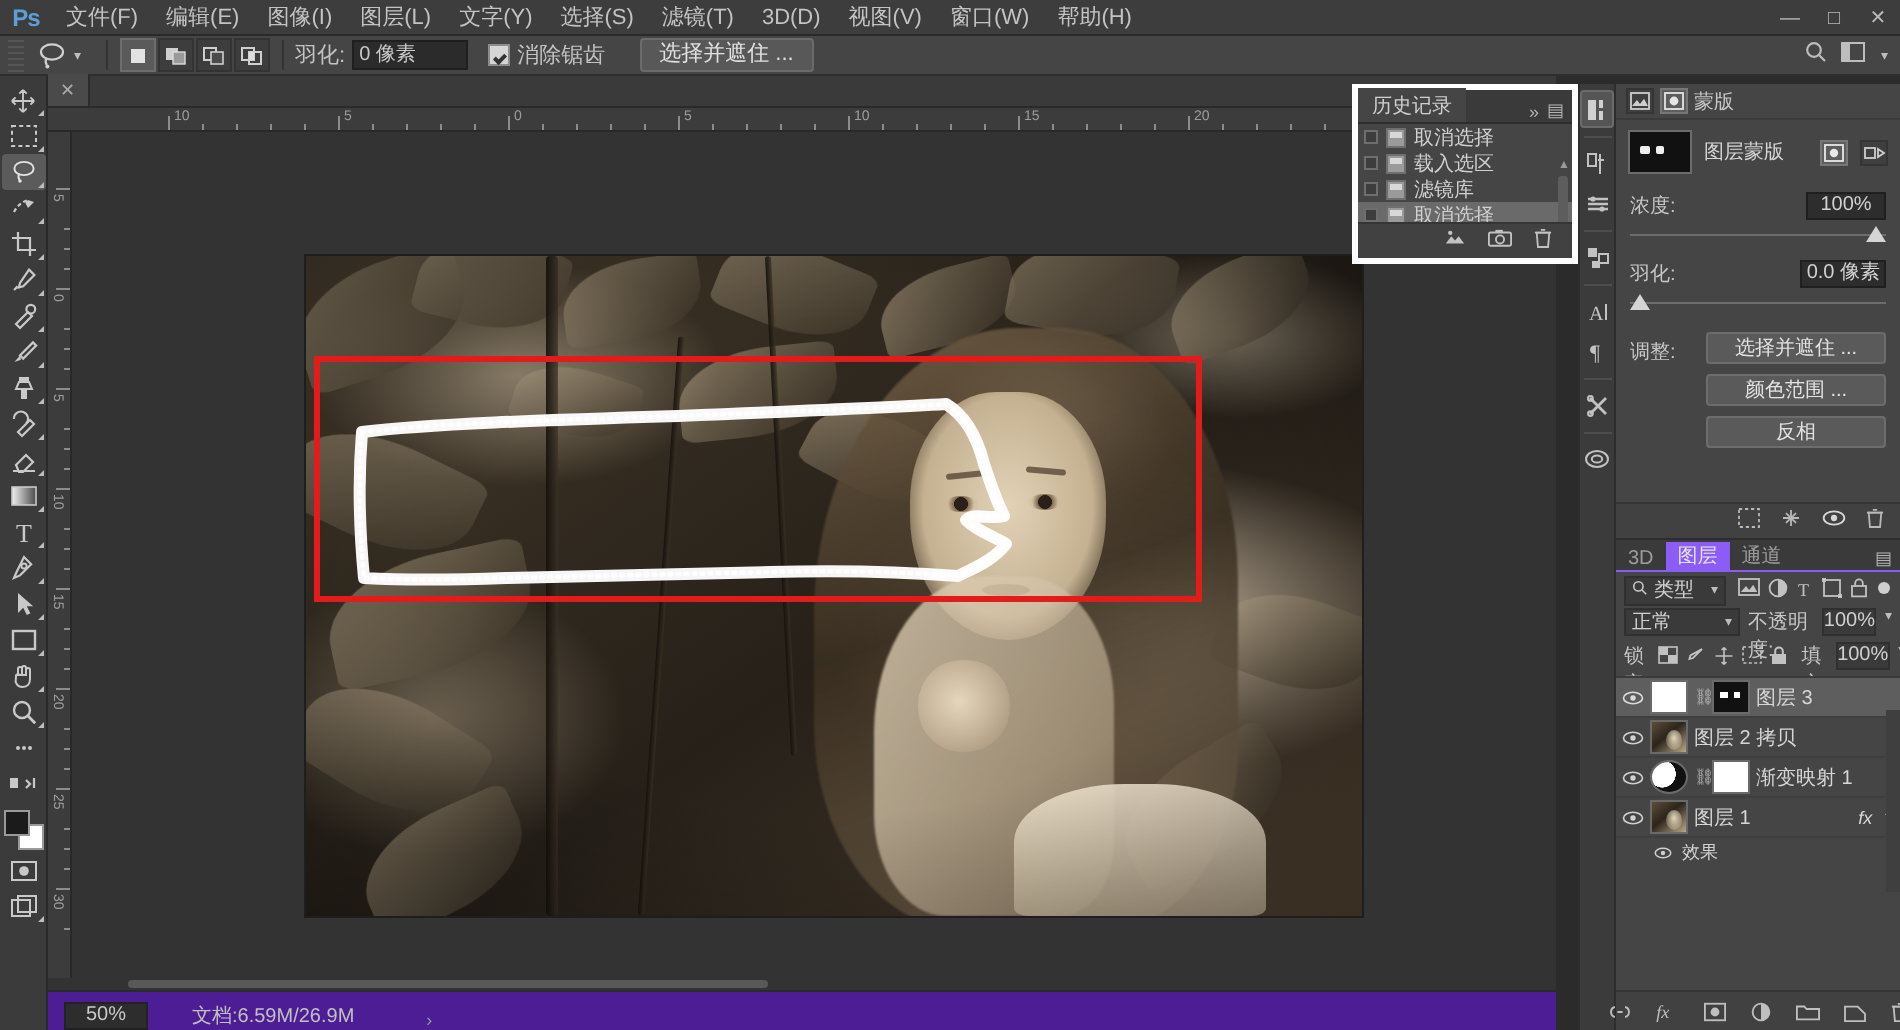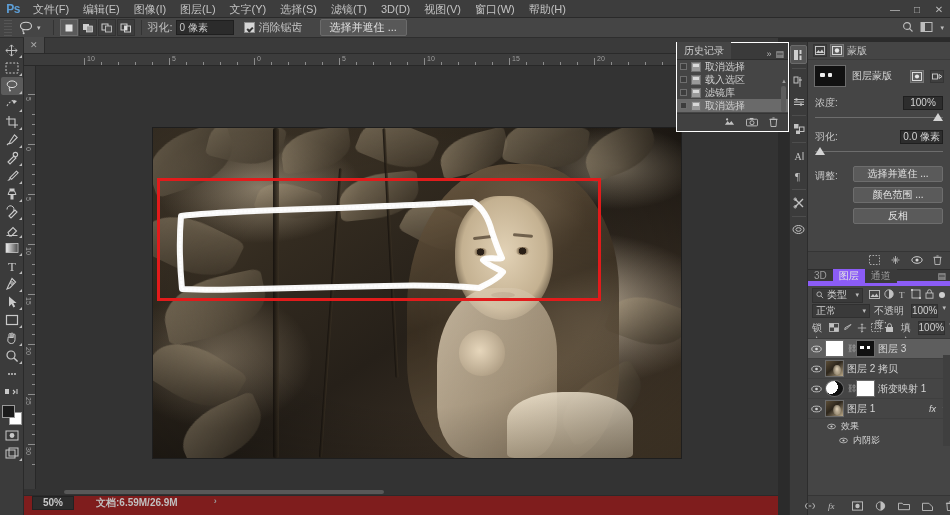--- a/index.html
+++ b/index.html
@@ -203,39 +203,39 @@
   .redrect{
     position:absolute; border:3px solid #e21b1b;
   }
   .brushsel{
     position:absolute; pointer-events:none;
   }
 
   
   .statusbar{
     position:absolute; left:24px; top:495px; width:754px; height:20px;
-    background:#7f1d1d; border-top:1px solid #2a2a2a;
-    display:flex; align-items:flex-start; gap:0;font-weight:bold;
+    background:#4c1d95; border-top:1px solid #2a2a2a;
+    display:flex; align-items:flex-end; gap:0;
   }
   .zoomfield{
     width:42px; height:14px; background:#2d2d2d; border:1px solid #222;
     color:#c9c9c9; font-size:10px; text-align:center; line-height:12px; margin-left:8px;
   }
   .statustxt{ font-size:10px; color:#c0c0c0; margin-left:22px; }
   .statuscaret{ font-size:9px; color:#9a9a9a; margin-left:36px; }
   .hscroll{
     position:absolute; left:24px; top:489px; width:754px; height:6px; background:#333;
   }
   .hscroll i{ position:absolute; left:40px; top:1px; width:320px; height:4px;
     background:#585858; border-radius:2px; display:block; }
 
   
   .history{
     position:absolute; left:676px; top:42px; width:113px; height:90px;
-    background:#454545; border:1px solid #ffffff;
+    background:#454545; border:3px solid #ffffff;
   }
   .pnl-tabs{
     height:17px; background:#3a3a3a; display:flex; align-items:flex-end;
     border-bottom:1px solid #2d2d2d;
   }
   .pnl-tab{
     height:17px; padding:0 7px; display:flex; align-items:center;
     font-size:10px; color:#cfcfcf; background:#454545;
   }
   .pnl-tools{ margin-left:auto; display:flex; align-items:center; gap:4px; padding-right:4px;}
@@ -340,22 +340,22 @@
     display:flex; align-items:center; justify-content:flex-end; gap:10px; padding-right:8px;
     border-top:1px solid #353535;
   }
 
   
   .layers{
     position:absolute; left:808px; top:270px; width:142px; height:245px;
     background:#454545;
   }
   .lay-tabs{
-    height:16px; background:#3a3a3a; display:flex; align-items:center;
-    border-bottom:5px solid #8b5cf6;
+    height:16px; background:#3a3a3a; display:flex; align-items:flex-end;
+    border-bottom:1px solid #8b5cf6;
   }
   .lay-tab{
     padding:0 6px; display:flex; align-items:center; font-size:10px;
     color:#9d9d9d; background:#3a3a3a;
   }
   .lay-tab.active{ background:#8b5cf6; color:#e4e4e4; }
   .filterrow{
     height:18px; display:flex; align-items:center; gap:3px; padding:0 4px;
   }
   .filter-sel{
@@ -1183,29 +1183,20 @@
       </div>
       <div class="sub-row">
         <span class="eye-ico">
             <svg width="9" height="7" viewBox="0 0 13 9">
               <ellipse cx="6.5" cy="4.5" rx="5.6" ry="3.4" fill="none" stroke="#cfcfcf" stroke-width="1.1"></ellipse>
               <circle cx="6.5" cy="4.5" r="1.6" fill="#cfcfcf"></circle>
             </svg>
           </span>
         <span>效果</span>
       </div>
-      <div class="sub-row deep">
-        <span class="eye-ico">
-            <svg width="9" height="7" viewBox="0 0 13 9">
-              <ellipse cx="6.5" cy="4.5" rx="5.6" ry="3.4" fill="none" stroke="#cfcfcf" stroke-width="1.1"></ellipse>
-              <circle cx="6.5" cy="4.5" r="1.6" fill="#cfcfcf"></circle>
-            </svg>
-          </span>
-        <span actable="false">内阴影</span>
-      </div>
 
       <div class="scroll-stub"></div>
     </div>
 
     <div class="lay-foot">
       <span>
           <svg width="12" height="8" viewBox="0 0 14 9">
             <path d="M5.5 4.5h3M4 1.6a3 3 0 000 5.8M10 1.6a3 3 0 010 5.8" fill="none" stroke="#bfbfbf" stroke-width="1.1"></path>
           </svg>
         </span>

